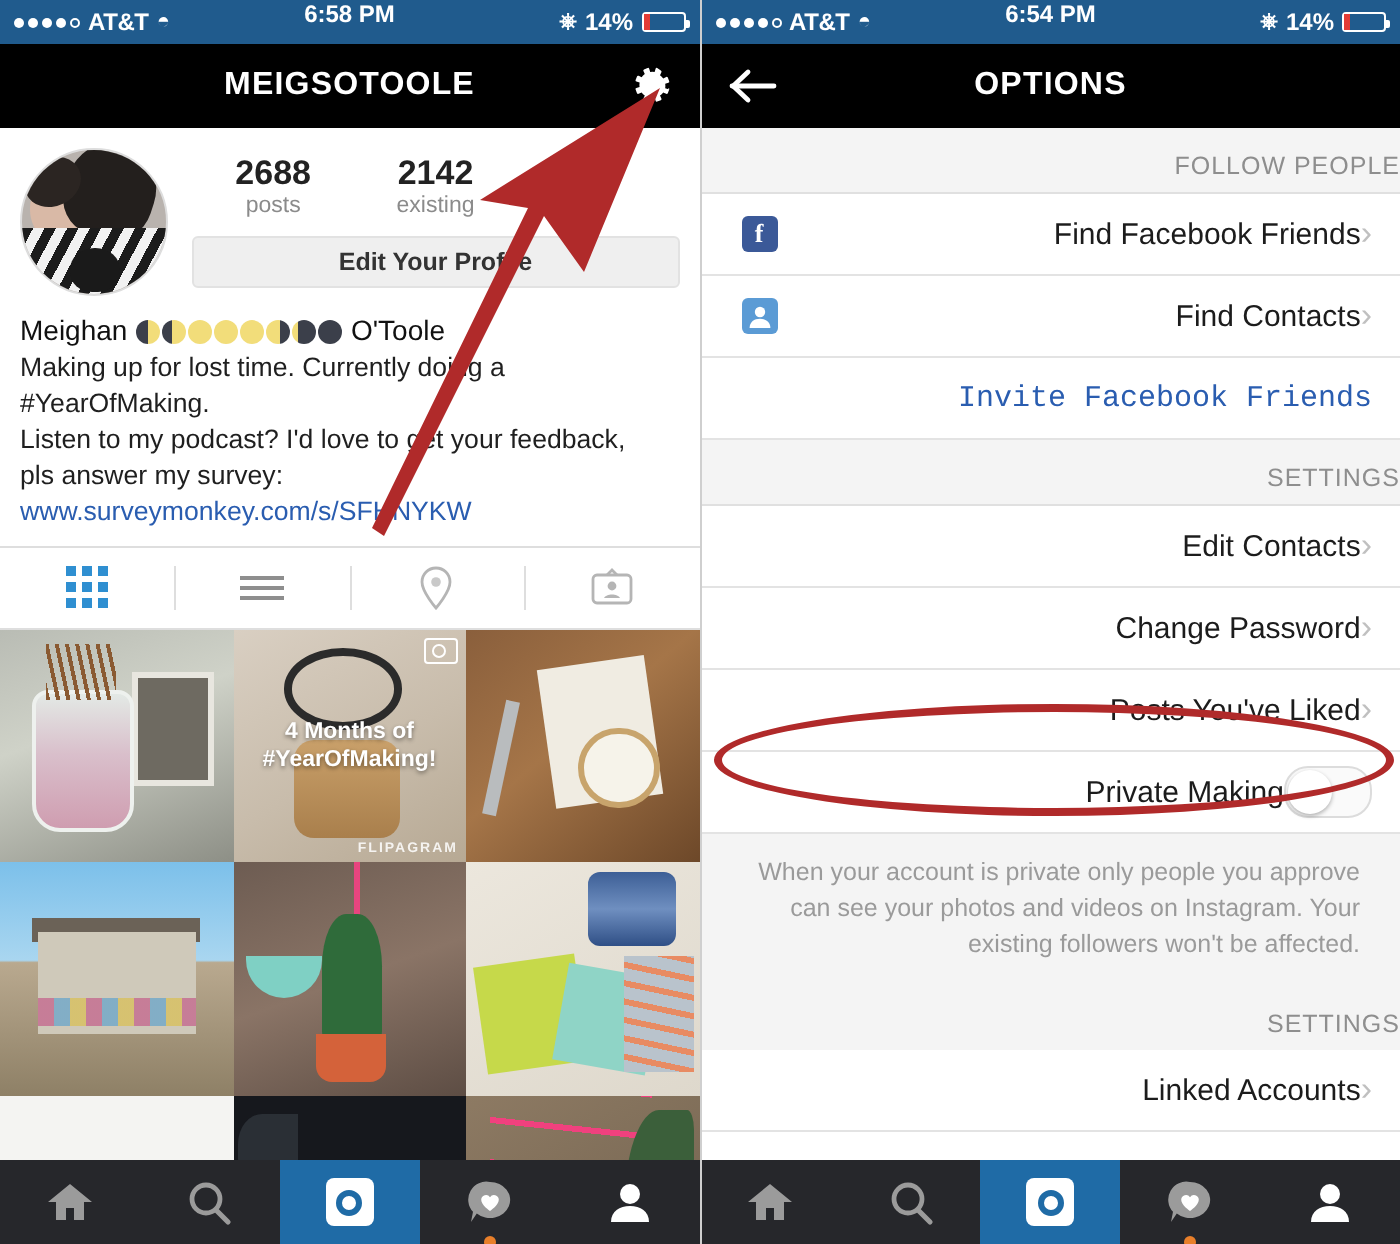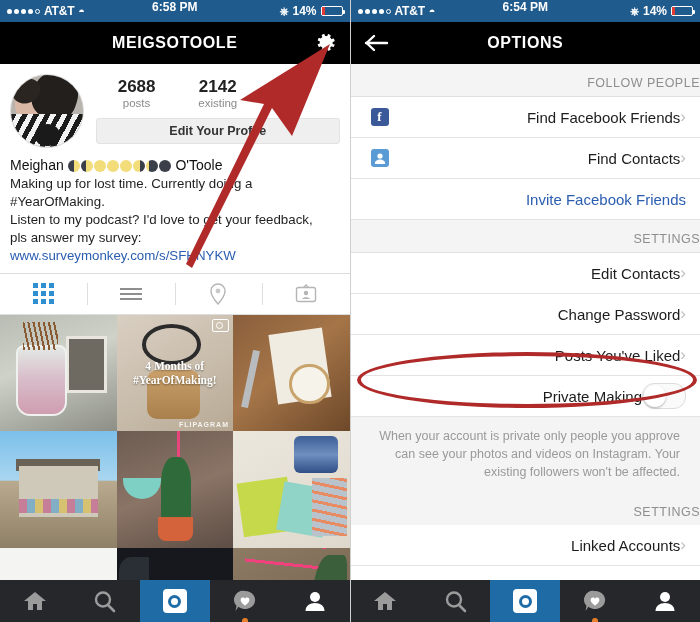--- a/index.html
+++ b/index.html
@@ -85,21 +85,21 @@
   .grid-ico{display:grid;grid-template-columns:repeat(3,5px);grid-gap:3px;}
   .grid-ico i{width:5px;height:5px;background:#2f8fd1;display:block;}
   .list-ico{width:22px;}
   .list-ico i{display:block;height:2px;background:#8e8e8e;margin:3px 0;}
 
   
   .photos{display:grid;grid-template-columns:repeat(3,1fr);}
   .ph{position:relative;width:100%;padding-top:100%;overflow:hidden;background:#ddd;}
   .ph .inner{position:absolute;inset:0;}
   .ph .ov{position:absolute;left:0;right:0;top:38%;text-align:center;color:#fff;font-weight:bold;
-    font-size:11.5px;line-height:1.25;text-shadow:0 1px 2px rgba(0,0,0,.45);font-family:Liberation Serif, serif;}
+    font-size:11.5px;line-height:1.25;text-shadow:0 1px 2px rgba(0,0,0,.45);font-family:Liberation Sans, sans-serif;}
   .ph .wm{position:absolute;right:4px;bottom:3px;color:rgba(255,255,255,.85);font-size:7px;letter-spacing:1px;font-weight:bold;}
   .ph .vid{position:absolute;right:4px;top:4px;width:15px;height:11px;border:1.5px solid #fff;border-radius:2px;}
   .ph .vid:after{content:"";position:absolute;left:2.5px;top:2px;width:5px;height:5px;border:1.5px solid #fff;border-radius:50%;}
 
   
   .p1{background:linear-gradient(160deg,#b9bcb4 0%,#cfd2c8 40%,#8d8f86 100%);}
   .p1 .jar{position:absolute;left:14%;top:26%;width:40%;height:58%;border-radius:8px 8px 14px 14px;
     background:linear-gradient(180deg,#e3e9e5 0%,#d9bfcb 45%,#cf9db0 100%);border:2px solid #eef1ee;}
   .p1 .sticks{position:absolute;left:20%;top:6%;width:30%;height:24%;
     background:repeating-linear-gradient(78deg,#8a5a32 0 2px,transparent 2px 5px);}
@@ -157,21 +157,21 @@
   .sec-head.plain{border-bottom:none;background:#f4f4f4;}
   .row{
     height:41px;display:flex;align-items:center;padding:0 14px 0 20px;
     border-bottom:1px solid #e3e3e3;background:#fff;position:relative;box-sizing:border-box;
   }
   .row .ico{width:18px;height:18px;border-radius:3px;flex:none;margin-right:14px;
     display:flex;align-items:center;justify-content:center;color:#fff;font-size:13px;font-weight:bold;}
   .ico.fb{background:#3b5998;font-family:"Liberation Serif",serif;}
   .ico.contacts{background:#5b9bd5;}
   .row .txt{font-size:15px;color:#1c1c1c;flex:1;}
-  .row .txt.link{color:#2a5db0;}
+  .row .txt.link{color:#2a5db0;font-family:Liberation Mono, monospace;}
   .chev{color:#c0c0c0;font-size:17px;font-weight:300;}
   .toggle{width:42px;height:24px;border-radius:12px;background:#fafafa;border:1px solid #dcdcdc;position:relative;flex:none;}
   .toggle .knob{position:absolute;left:1px;top:1px;width:22px;height:22px;border-radius:50%;background:#fff;
     box-shadow:0 1px 2px rgba(0,0,0,.3);}
   .note{background:#f4f4f4;padding:10px 20px 12px 20px;font-size:12.5px;color:#9a9a9a;line-height:1.45;}
 
   
   .anno{position:absolute;inset:0;pointer-events:none;}
   .ellipse{
     position:absolute;border:4px solid #b02a2a;border-radius:50%;

